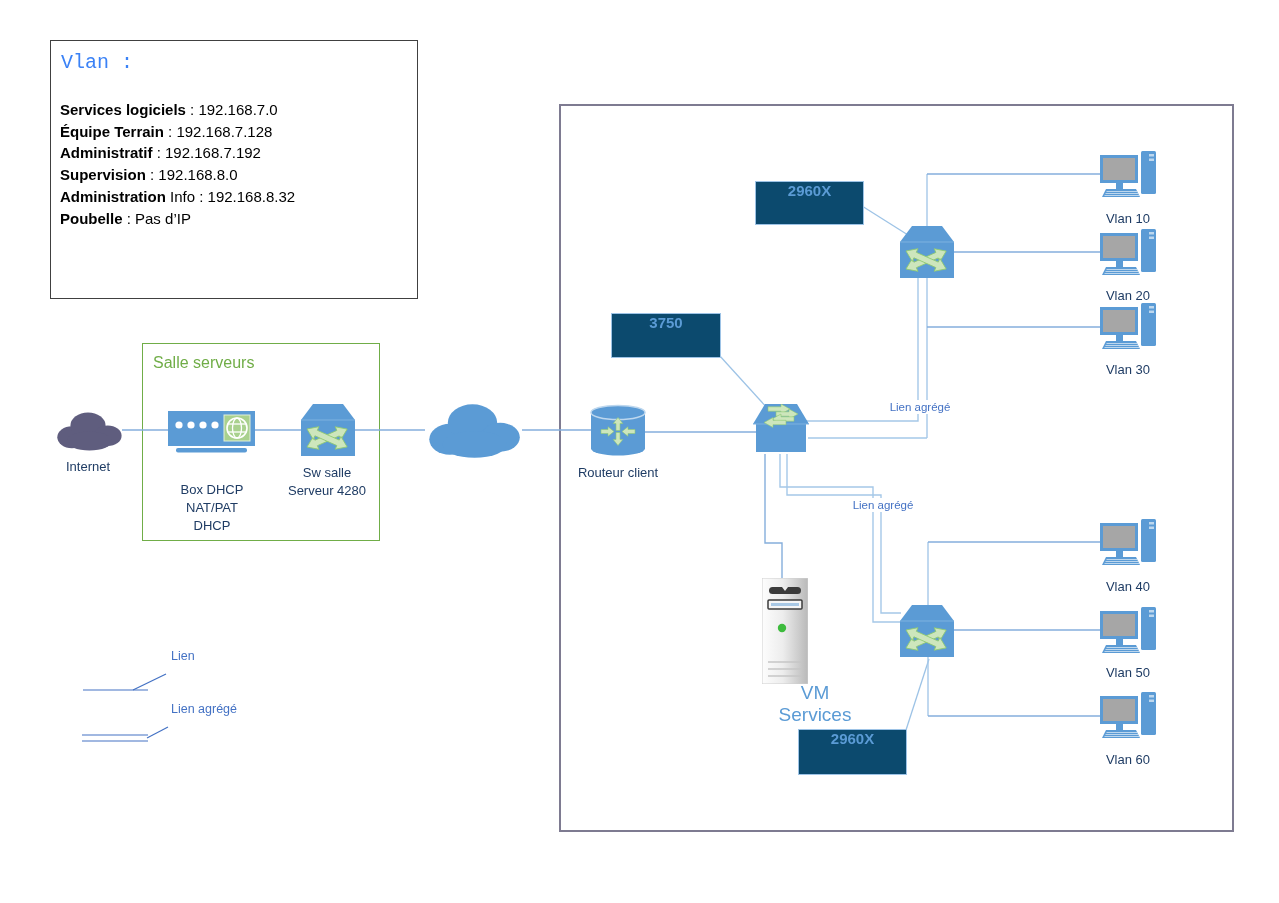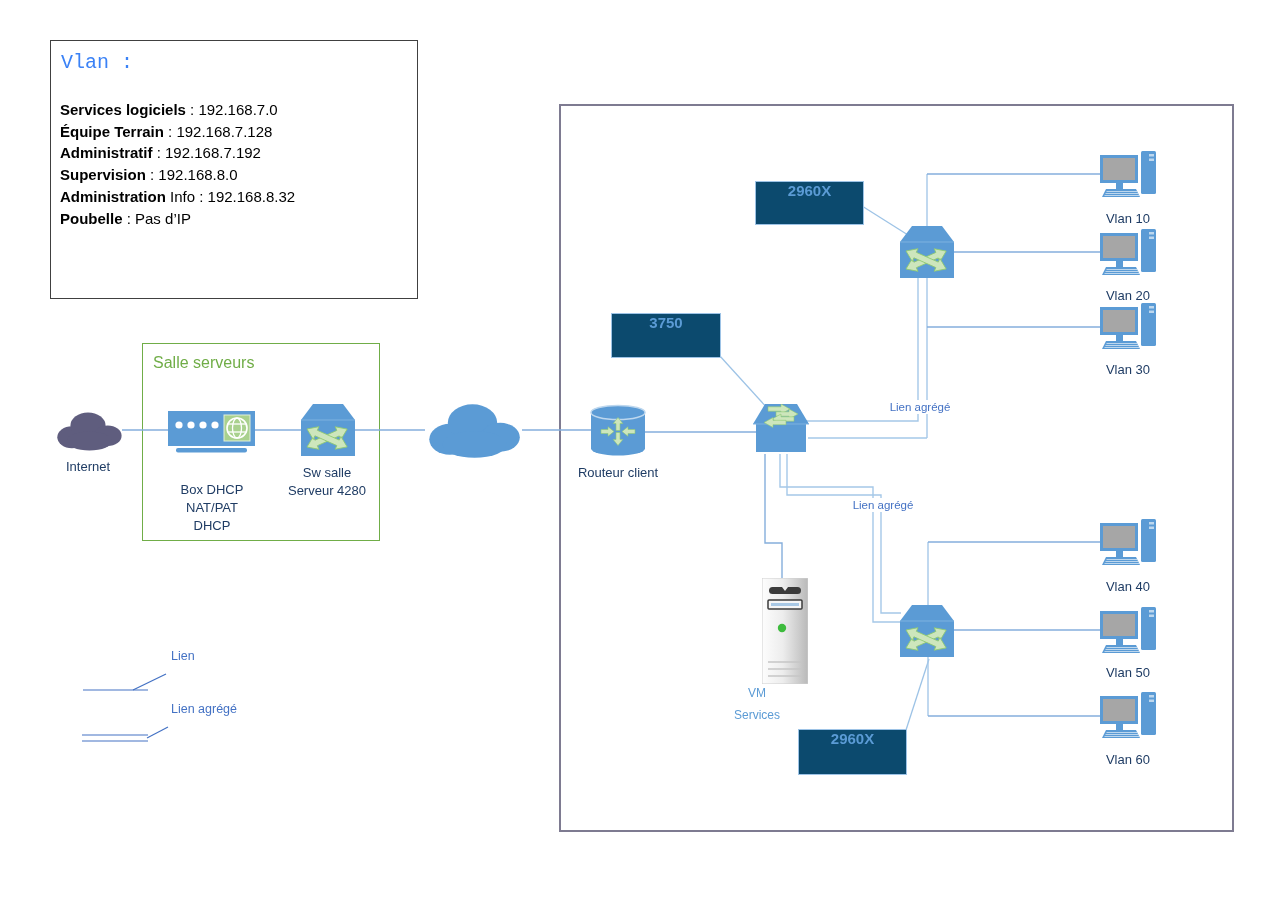--- a/index.html
+++ b/index.html
@@ -234,21 +234,21 @@
   <div class="lbl" style="left:167px;top:481px;width:90px">
     <div>Box DHCP</div>
     <div>NAT/PAT</div>
     <div>DHCP</div>
   </div>
   <div class="lbl" style="left:282px;top:464px;width:90px">
     <div>Sw salle</div>
     <div>Serveur 4280</div>
   </div>
   <div class="lbl" style="left:572px;top:464px;width:92px">Routeur client</div>
-  <div class="lbl lbl-blue" style="left:717px;top:682px;width:80px;font-size:12px;line-height:22px">
+  <div class="lbl lbl-blue" style="left:775px;top:682px;width:80px;font-size:19px;line-height:22px">
     <div>VM</div>
     <div>Services</div>
   </div>
 
   <div class="link-lbl" style="left:884px;top:400px;width:72px">Lien agrégé</div>
   <div class="link-lbl" style="left:847px;top:498px;width:72px">Lien agrégé</div>
 
   <div class="lbl" style="left:1093px;top:210px;width:70px">Vlan 10</div>
   <div class="lbl" style="left:1093px;top:287px;width:70px">Vlan 20</div>
   <div class="lbl" style="left:1093px;top:361px;width:70px">Vlan 30</div>

